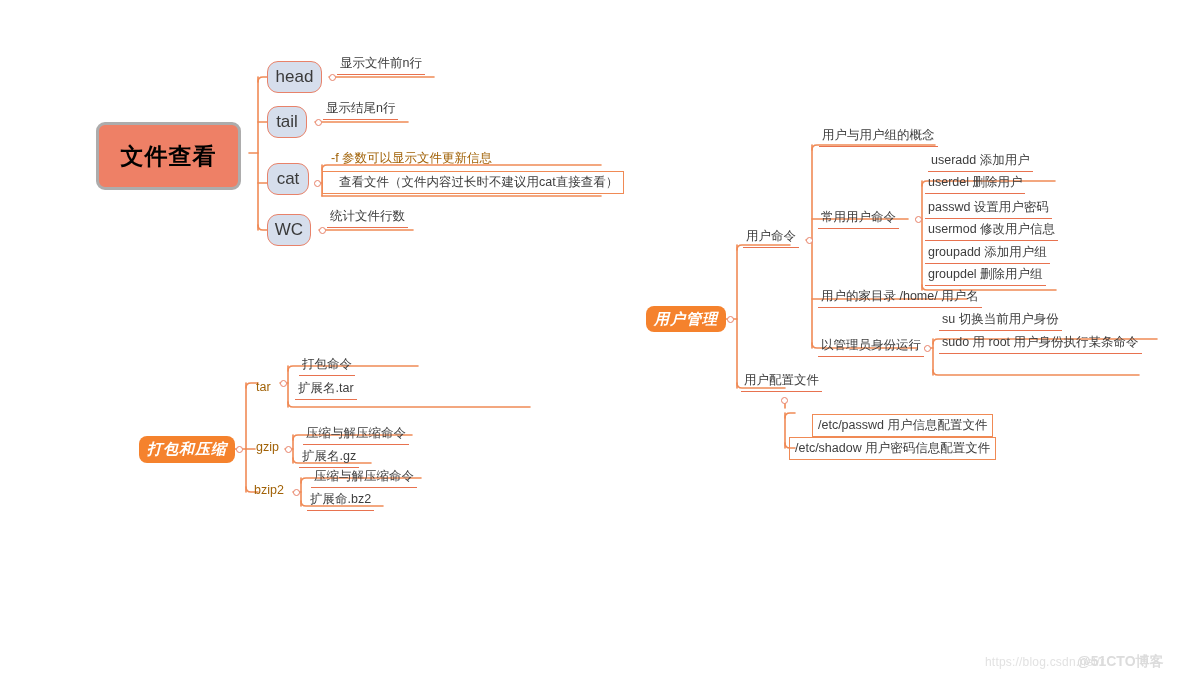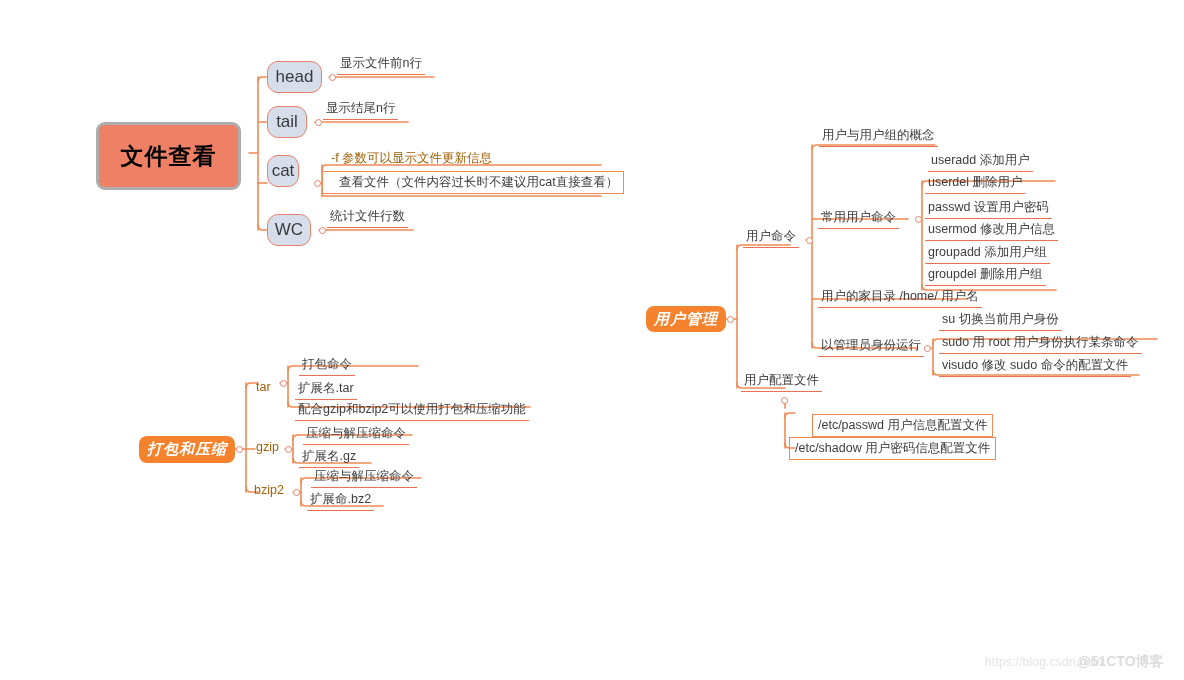--- a/index.html
+++ b/index.html
@@ -31,21 +31,21 @@
   .root-pack{left:139px;top:436px;width:96px;height:27px;}
 
   
   .cmdbox{
     background:#D6DEEC;border:1.6px solid #E8826A;border-radius:11px;
     display:flex;align-items:center;justify-content:center;
     font-size:17px;color:#3A3A3A;
   }
   .cb-head{left:267px;top:61px;width:55px;height:32px;}
   .cb-tail{left:267px;top:106px;width:40px;height:32px;}
-  .cb-cat{left:267px;top:155px;width:32px;height:32px;}
+  .cb-cat{left:267px;top:163px;width:42px;height:32px;}
   .cb-wc{left:267px;top:214px;width:44px;height:32px;}
 
   
   .ul{
     font-size:12.5px;color:#3D3D3D;padding:0 3px 2px 3px;
     border-bottom:1.6px solid #E8724F;
   }
   
   .boxed{
     font-size:12.5px;color:#3D3D3D;padding:2px 5px 2px 5px;
@@ -189,40 +189,38 @@
 
   <div class="node ul" style="left:928px;top:152px;">useradd  添加用户</div>
   <div class="node ul" style="left:925px;top:174px;">userdel  删除用户</div>
   <div class="node ul" style="left:925px;top:199px;">passwd  设置用户密码</div>
   <div class="node ul" style="left:925px;top:221px;">usermod 修改用户信息</div>
   <div class="node ul" style="left:925px;top:244px;">groupadd  添加用户组</div>
   <div class="node ul" style="left:925px;top:266px;">groupdel   删除用户组</div>
 
   <div class="node ul" style="left:939px;top:311px;">su  切换当前用户身份</div>
   <div class="node ul" style="left:939px;top:334px;">sudo 用 root 用户身份执行某条命令</div>
-  <div class="node ul" style="left:939px;top:357px;">visudo 修改 sudo 命令的配置文件</div>
 
   <div class="node boxed" style="left:812px;top:414px;">/etc/passwd 用户信息配置文件</div>
   <div class="node boxed" style="left:789px;top:437px;">/etc/shadow  用户密码信息配置文件</div>
 
   <div class="node root-pill root-pack">打包和压缩</div>
   <div class="dot" style="left:236px;top:445.5px;"></div>
 
   <div class="node plain" style="left:256px;top:380px;">tar</div>
   <div class="dot" style="left:280px;top:379.5px;"></div>
 
   <div class="node plain" style="left:256px;top:440px;">gzip</div>
   <div class="dot" style="left:285px;top:445.5px;"></div>
 
   <div class="node plain" style="left:254px;top:483px;">bzip2</div>
   <div class="dot" style="left:293px;top:488.5px;"></div>
 
   <div class="node ul" style="left:299px;top:356px;">打包命令</div>
   <div class="node ul" style="left:295px;top:380px;">扩展名.tar</div>
-  <div class="node ul" style="left:295px;top:401px;">配合gzip和bzip2可以使用打包和压缩功能</div>
 
   <div class="node ul" style="left:303px;top:425px;">压缩与解压缩命令</div>
   <div class="node ul" style="left:299px;top:448px;">扩展名.gz</div>
 
   <div class="node ul" style="left:311px;top:468px;">压缩与解压缩命令</div>
   <div class="node ul" style="left:307px;top:491px;">扩展命.bz2</div>
 
   <div id="wm">https://blog.csdn.net/r</div>
   <div id="wm2">@51CTO博客</div>
 

